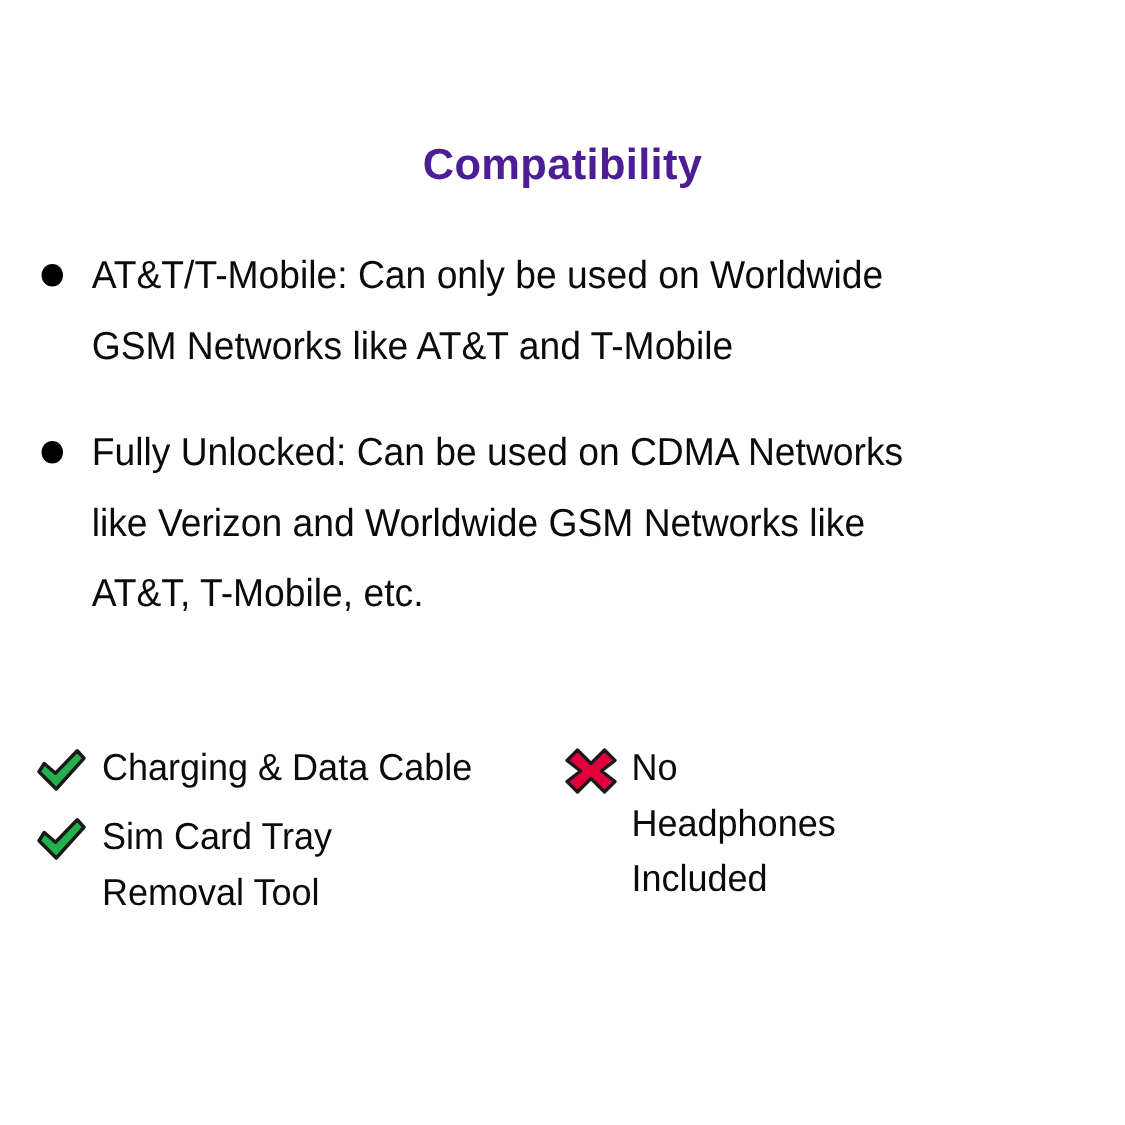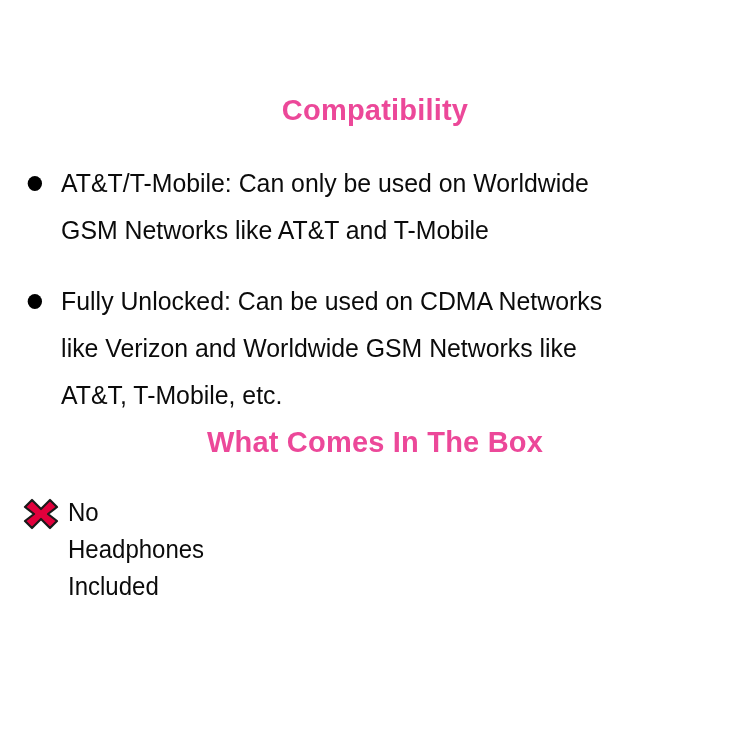--- a/index.html
+++ b/index.html
@@ -22,21 +22,21 @@
     height: 750px;
     background: #ffffff;
   }
 
   
   .section-heading {
     text-align: center;
     font-weight: bold;
     font-size: 29px;
     letter-spacing: 0.2px;
-    color: #ec4899;
+    color: #4c1d95;
     line-height: 1;
   }
   #compat-heading {
     position: absolute;
     left: 0;
     top: 96px;
     width: 750px;
   }
   #box-heading {
     position: absolute;
@@ -142,24 +142,41 @@
     <li class="compat-item">
       <span class="bullet-dot"></span>
       <span class="item-text">AT&amp;T/T-Mobile: Can only be used on Worldwide GSM Networks like AT&amp;T and T-Mobile</span>
     </li>
     <li class="compat-item">
       <span class="bullet-dot"></span>
       <span class="item-text">Fully Unlocked: Can be used on CDMA Networks like Verizon and Worldwide GSM Networks like AT&amp;T, T-Mobile, etc.</span>
     </li>
   </ul>
 
-  <div class="section-heading" id="box-heading">What Comes In The Box</div>
 
   <div class="box-grid">
 
+    <div class="box-col left">
+
+      <div class="box-row">
+        <svg class="row-icon" viewBox="0 0 38 34">
+          <path d="M4 17.5 L7.5 12 L15 18.5 L29.5 3.5 L34 8.5 L15.5 29 Z" fill="#22b14c" stroke="#1a1a1a" stroke-width="2.3" stroke-linejoin="round"></path>
+        </svg>
+        <span class="row-label">Charging &amp; Data Cable</span>
+      </div>
+
+      <div class="box-row two-line">
+        <svg class="row-icon" viewBox="0 0 38 34">
+          <path d="M4 17.5 L7.5 12 L15 18.5 L29.5 3.5 L34 8.5 L15.5 29 Z" fill="#22b14c" stroke="#1a1a1a" stroke-width="2.3" stroke-linejoin="round"></path>
+        </svg>
+        <span class="row-label">Sim Card Tray
+Removal Tool</span>
+      </div>
+
+    </div>
 
     <div class="box-col right">
 
 
       <div class="box-row">
         <svg class="row-icon" viewBox="0 0 38 34">
           <path d="M10 3 L19 12 L28 3 L35 10 L26 17 L35 24 L28 31 L19 22 L10 31 L3 24 L12 17 L3 10 Z" fill="#e1003c" stroke="#1a1a1a" stroke-width="2.2" stroke-linejoin="round"></path>
         </svg>
         <span class="row-label">No Headphones Included</span>
       </div>

